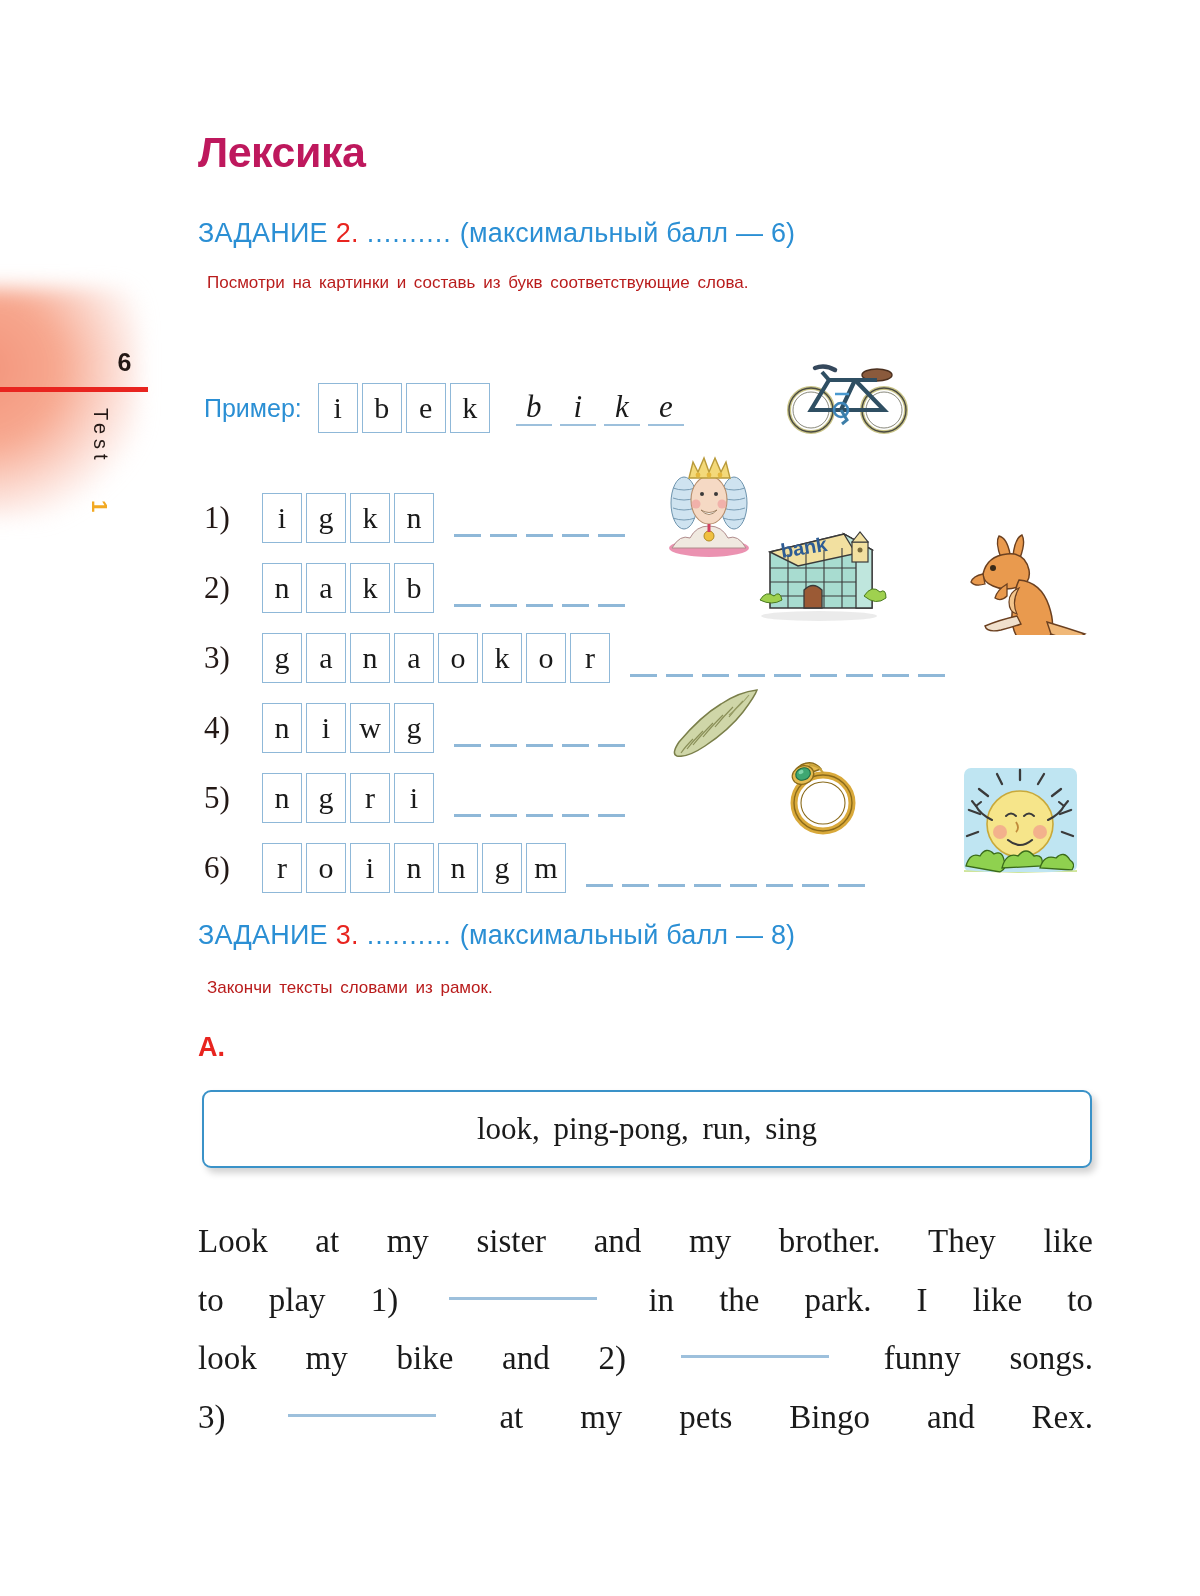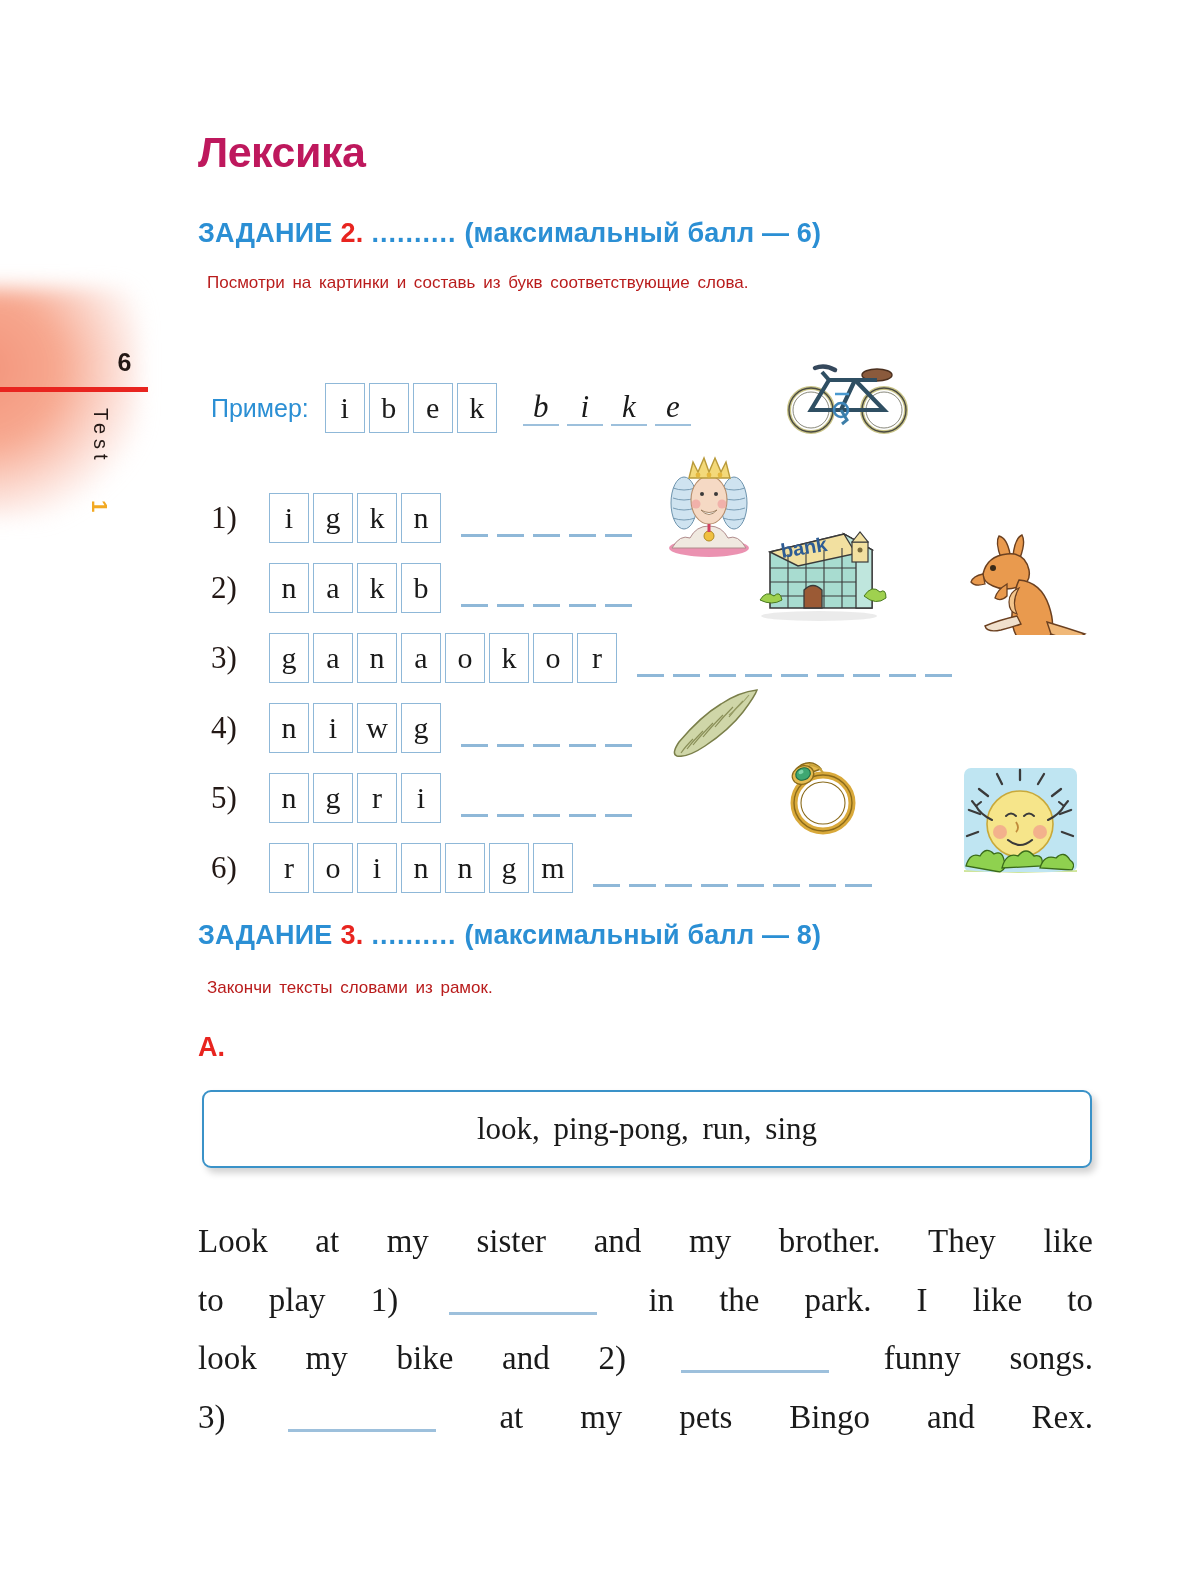--- a/index.html
+++ b/index.html
@@ -84,21 +84,21 @@
     font-size: 43px;
     font-weight: bold;
     color: #be185d;
     letter-spacing: -0.5px;
   }
 
   .task-head {
     position: absolute;
     left: 0;
     font-size: 27px;
-    font-weight: bold;
+    font-weight: normal;
     color: #2b8fd4;
     letter-spacing: 0.2px;
     white-space: nowrap;
   }
   .task-head .num { color: #e8241f; }
   .task-head .dots { letter-spacing: 1px; }
   .task-head .sp { display: inline-block; width: 8px; }
 
   .instruction {
     position: absolute;
@@ -107,21 +107,21 @@
     font-size: 17px;
     color: #b91c1c;
     line-height: 1.34;
     text-align: justify;
     word-spacing: 3px;
   }
 
   
   .letter-row {
     position: absolute;
-    left: 13px;
+    left: 6px;
     display: flex;
     align-items: center;
     height: 56px;
   }
   .row-num {
     font-family: "Liberation Serif", serif;
     font-size: 31px;
     color: #231815;
     width: 58px;
     flex: 0 0 58px;
@@ -212,21 +212,21 @@
     position: absolute;
     left: 0;
     width: 895px;
     font-family: "Liberation Serif", serif;
     font-size: 33px;
     color: #1a1a1a;
     line-height: 1.78;
   }
   .body-line {
     display: flex;
-    align-items: center;
+    align-items: flex-start;
     justify-content: space-between;
     white-space: nowrap;
   }
   .body-line .w { display: inline-block; }
   .blank-inline {
     display: inline-block;
     width: 148px;
     border-bottom: 3px solid #9dc0dc;
     height: 26px;
     margin: 0 6px;

